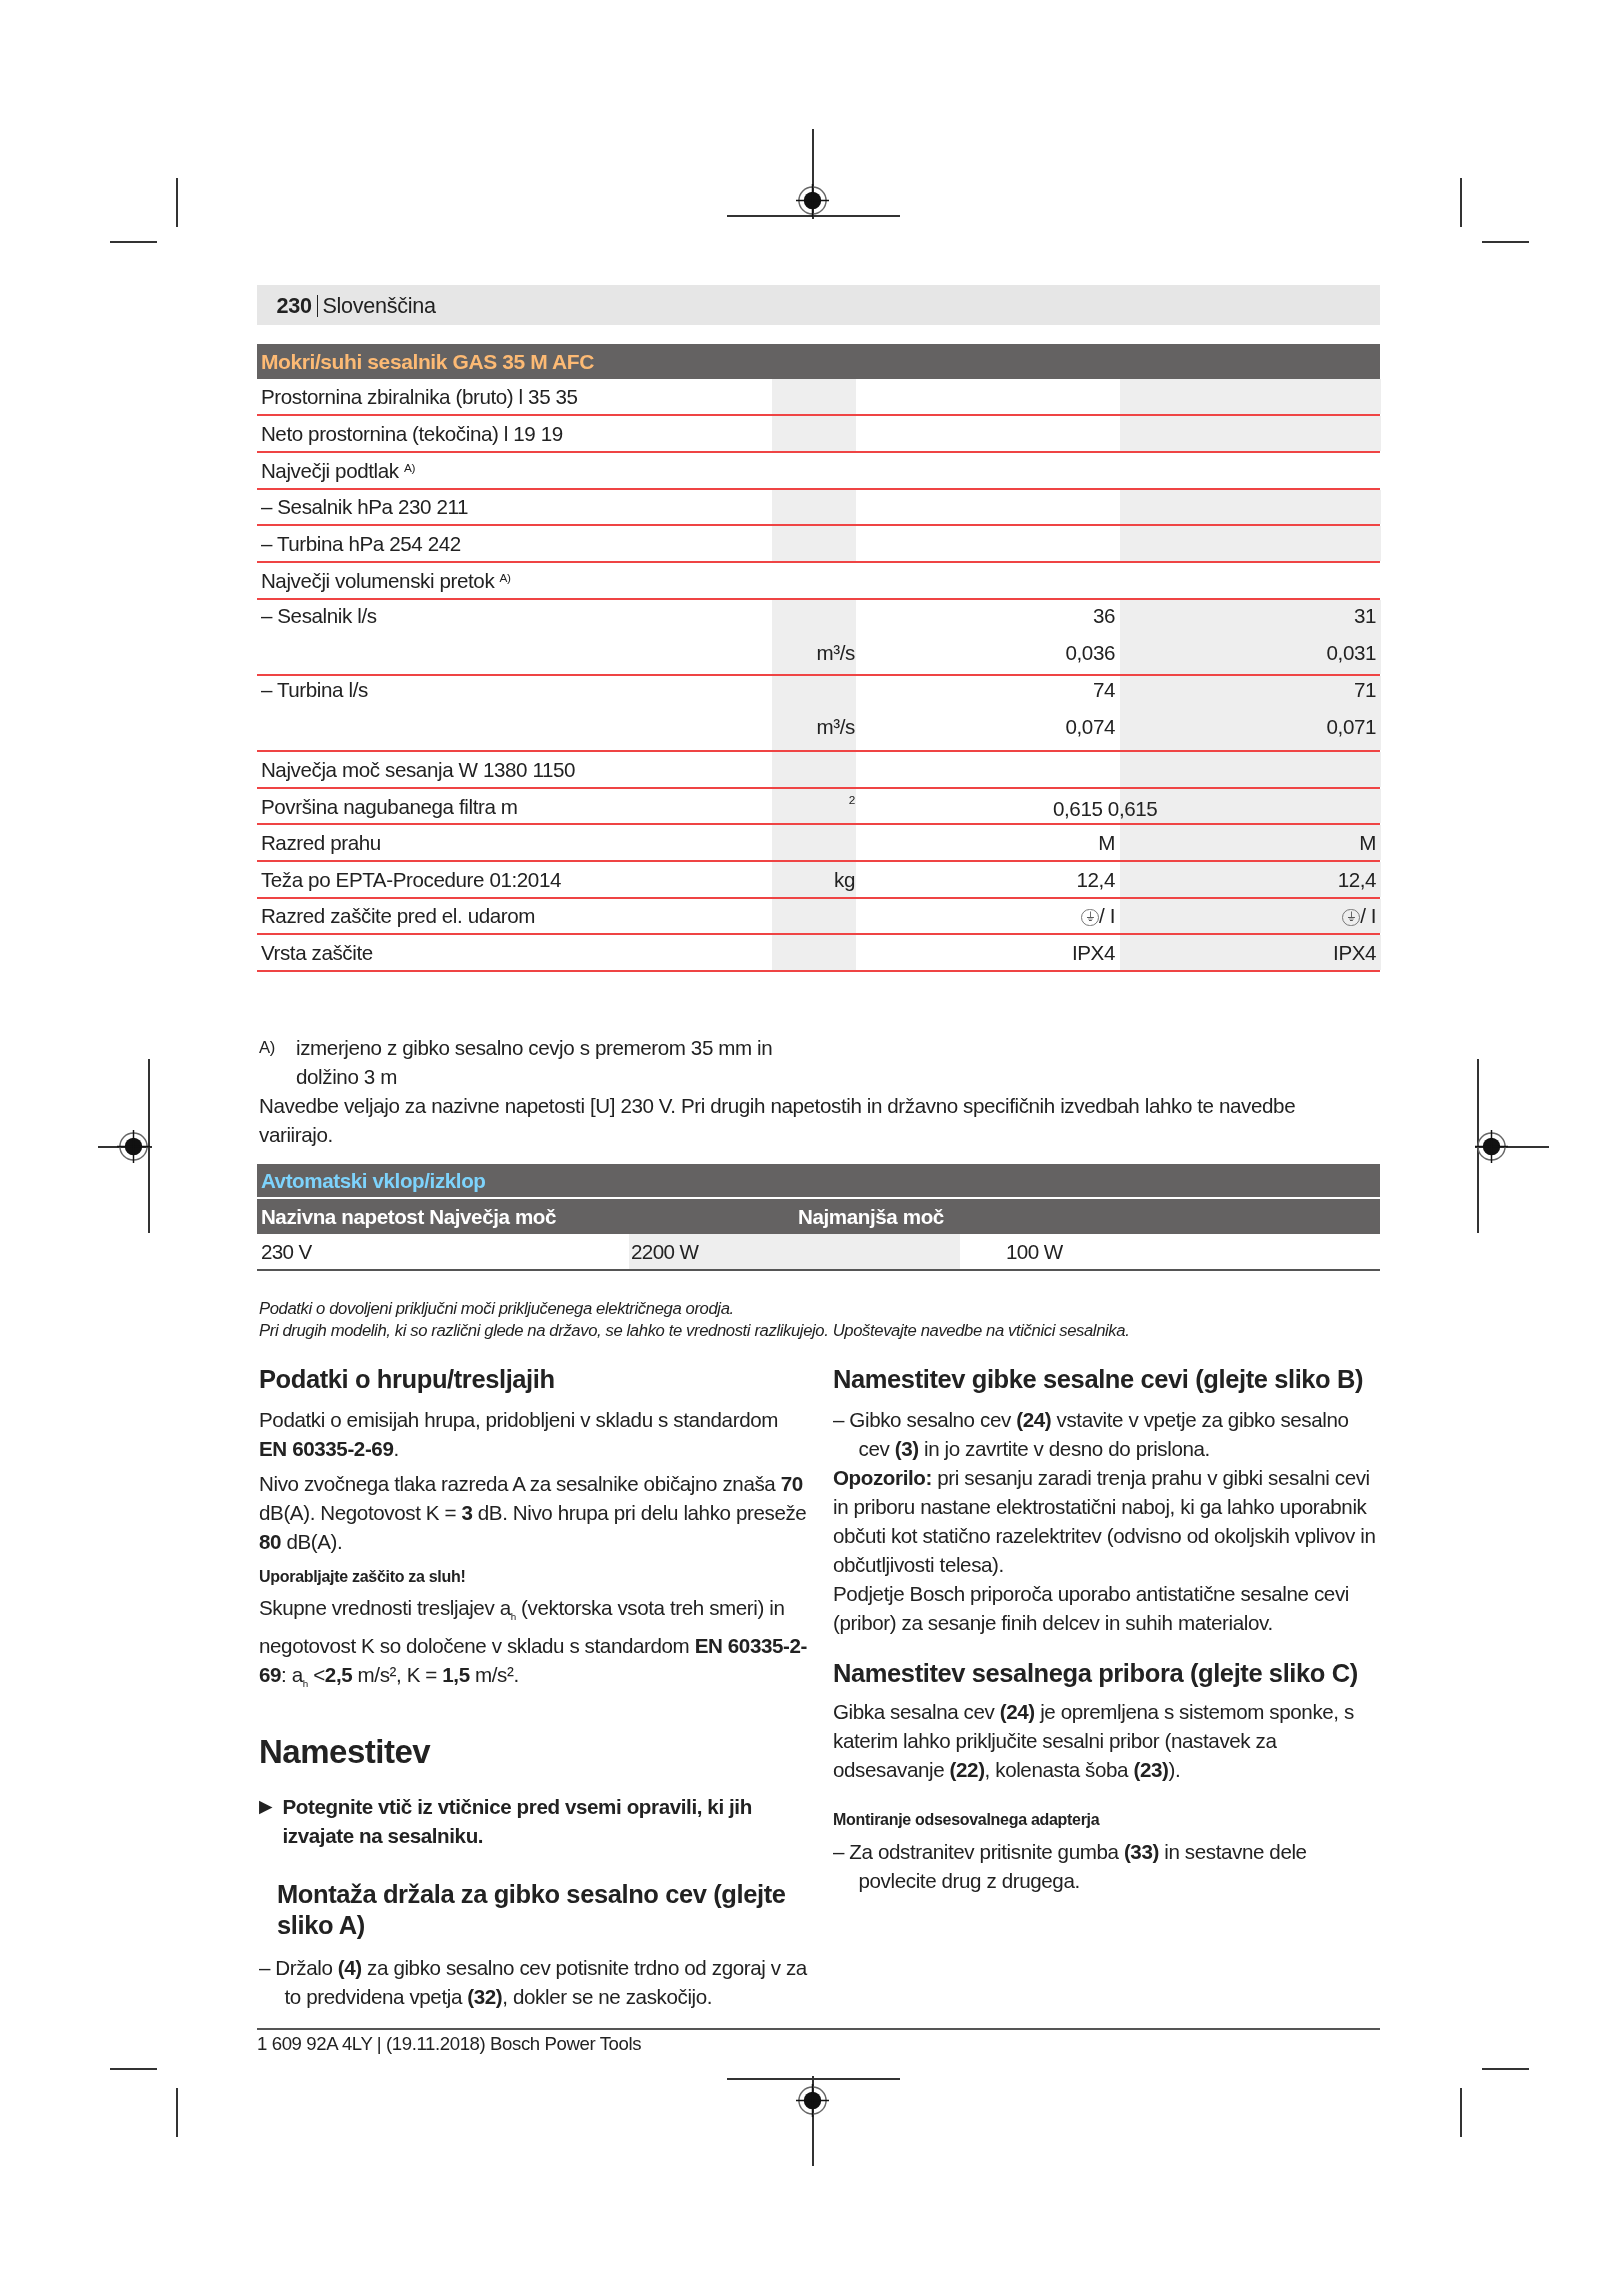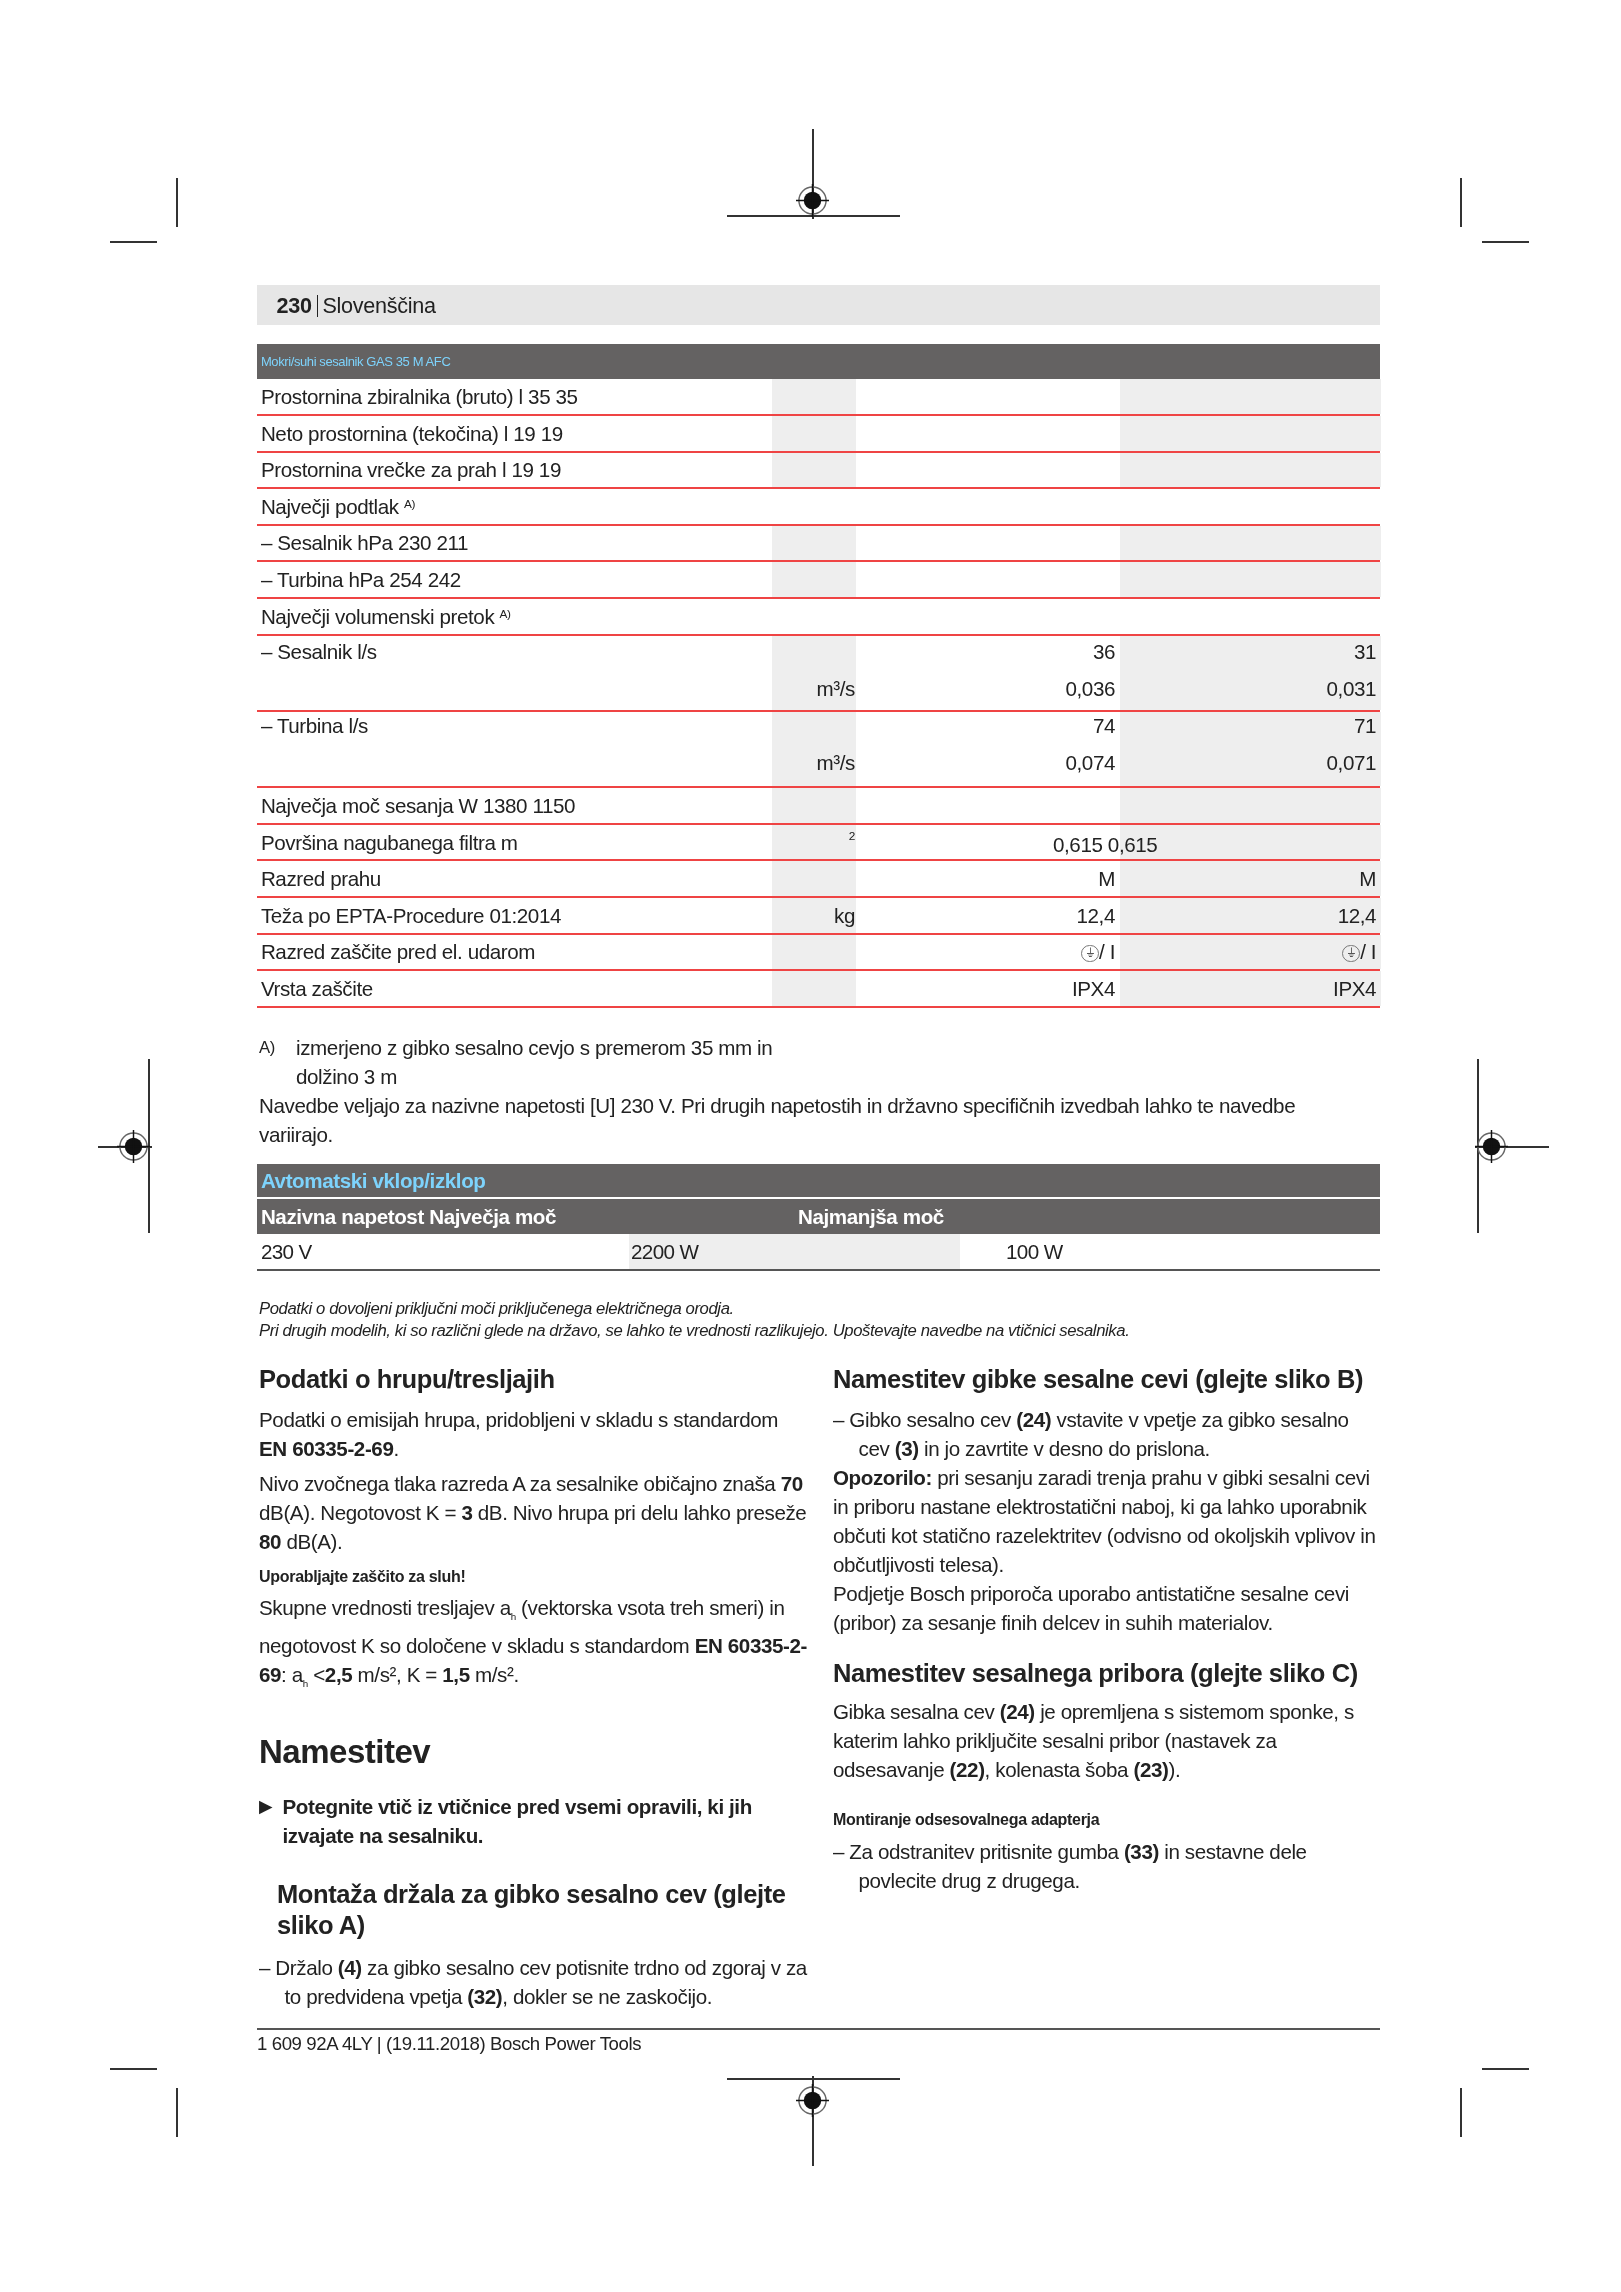--- a/index.html
+++ b/index.html
@@ -10,21 +10,21 @@
   .reg { position: absolute; width: 33px; height: 33px; }
 
   
   #header-bar { left: 257px; top: 285px; width: 1123px; height: 40px; background: #e6e6e6; }
   #header-bar .inner { position: absolute; left: 19.6px; top: 7.8px; font-size: 21.6px; letter-spacing: -0.3px; }
   #header-bar b { font-weight: bold; }
   #header-bar .sep { display: inline-block; width: 1px; height: 21.6px; background: #222; margin: 0 4.9px -3.9px 4.9px; }
 
   
   #spec-table { left: 257px; top: 344px; width: 1123px; }
-  .tbl-head { background: #646262; color: #7dd3fc; font-weight: normal; font-size: 13px; height: 35px; line-height: 35px; padding-left: 3.9px; letter-spacing: -0.4px; }
+  .tbl-head { background: #646262; color: #fdba74; font-weight: bold; font-size: 21px; height: 35px; line-height: 35px; padding-left: 3.9px; letter-spacing: -0.4px; }
   .srow { position: relative; border-bottom: 2px solid #ef4444; font-size: 20.6px; letter-spacing: -0.4px; }
   .srow .c0 { position: absolute; left: 3.9px; }
   .srow .shade-unit { position: absolute; left: 515px; width: 84px; top: 0; bottom: 0; background: #eeeeee; }
   .srow .shade-v2 { position: absolute; left: 863px; width: 261px; top: 0; bottom: 0; background: #eeeeee; }
   .srow .unit { position: absolute; right: 525px; text-align: right; }
   .srow .v1 { position: absolute; right: 265px; text-align: right; }
   .srow .v2 { position: absolute; right: 3.9px; text-align: right; }
   .srow .mid { position: absolute; left: 796px; }
   sup.s { font-size: 11.8px; vertical-align: top; position: relative; top: -2px; }
 
@@ -114,25 +114,20 @@
   <div class="srow" style="height:35px;line-height:35px;">
     <span class="shade-unit"></span>
       <span class="shade-v2"></span>
     <span class="c0">Prostornina zbiralnika (bruto) l 35 35</span>
   </div>
   <div class="srow" style="height:35px;line-height:35px;">
     <span class="shade-unit"></span>
       <span class="shade-v2"></span>
     <span class="c0">Neto prostornina (tekočina) l 19 19</span>
   </div>
-  <div class="srow" style="height:34px;line-height:34px;">
-    <span class="shade-unit"></span>
-      <span class="shade-v2"></span>
-    <span class="c0">Prostornina vrečke za prah l 19 19</span>
-  </div>
   <div class="srow" style="height:35px;line-height:35px;">
     <span class="c0"><span>Največji podtlak</span> <sup class="s">A)</sup></span>
   </div>
   <div class="srow" style="height:34px;line-height:34px;">
     <span class="shade-unit"></span>
       <span class="shade-v2"></span>
     <span class="c0">– Sesalnik hPa 230 211</span>
   </div>
   <div class="srow" style="height:35px;line-height:35px;">
     <span class="shade-unit"></span>

